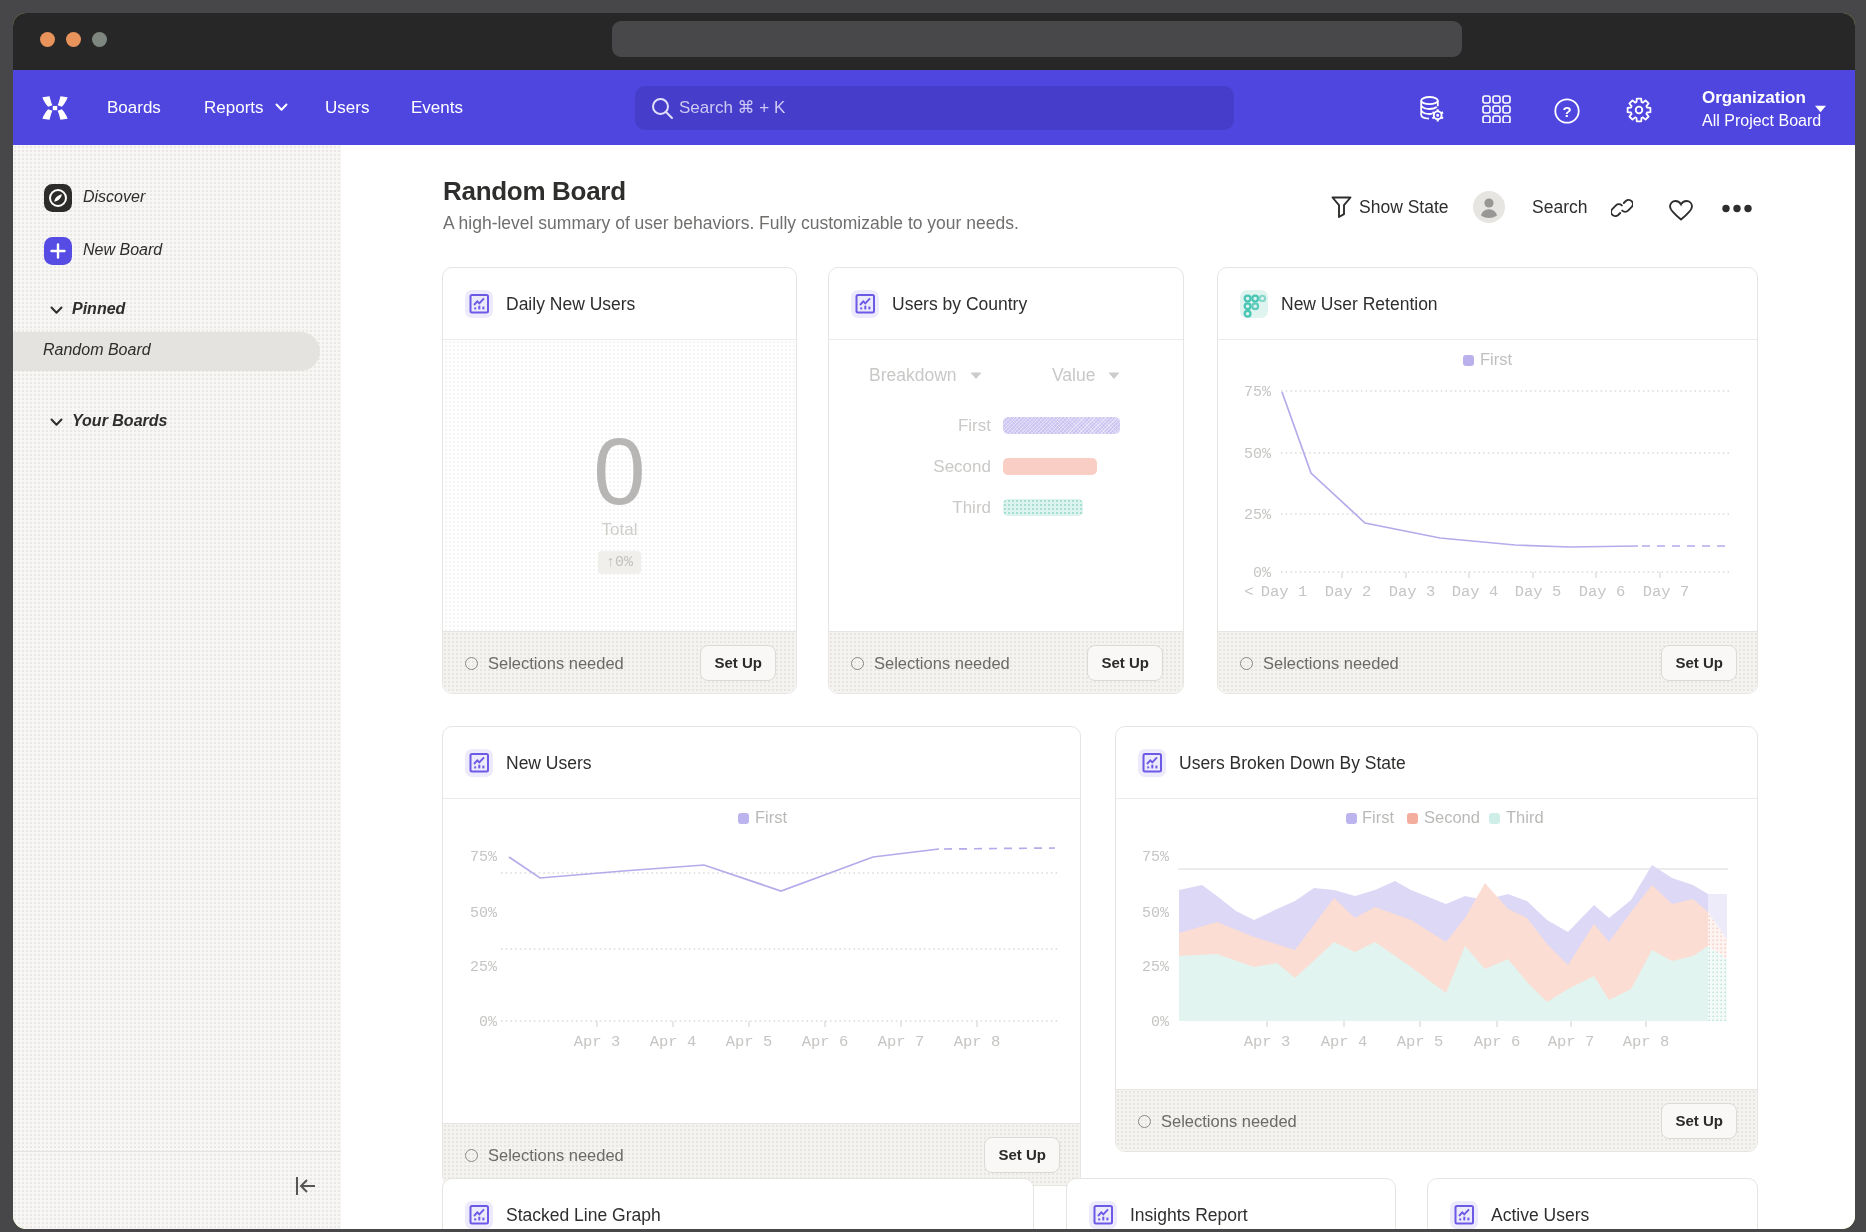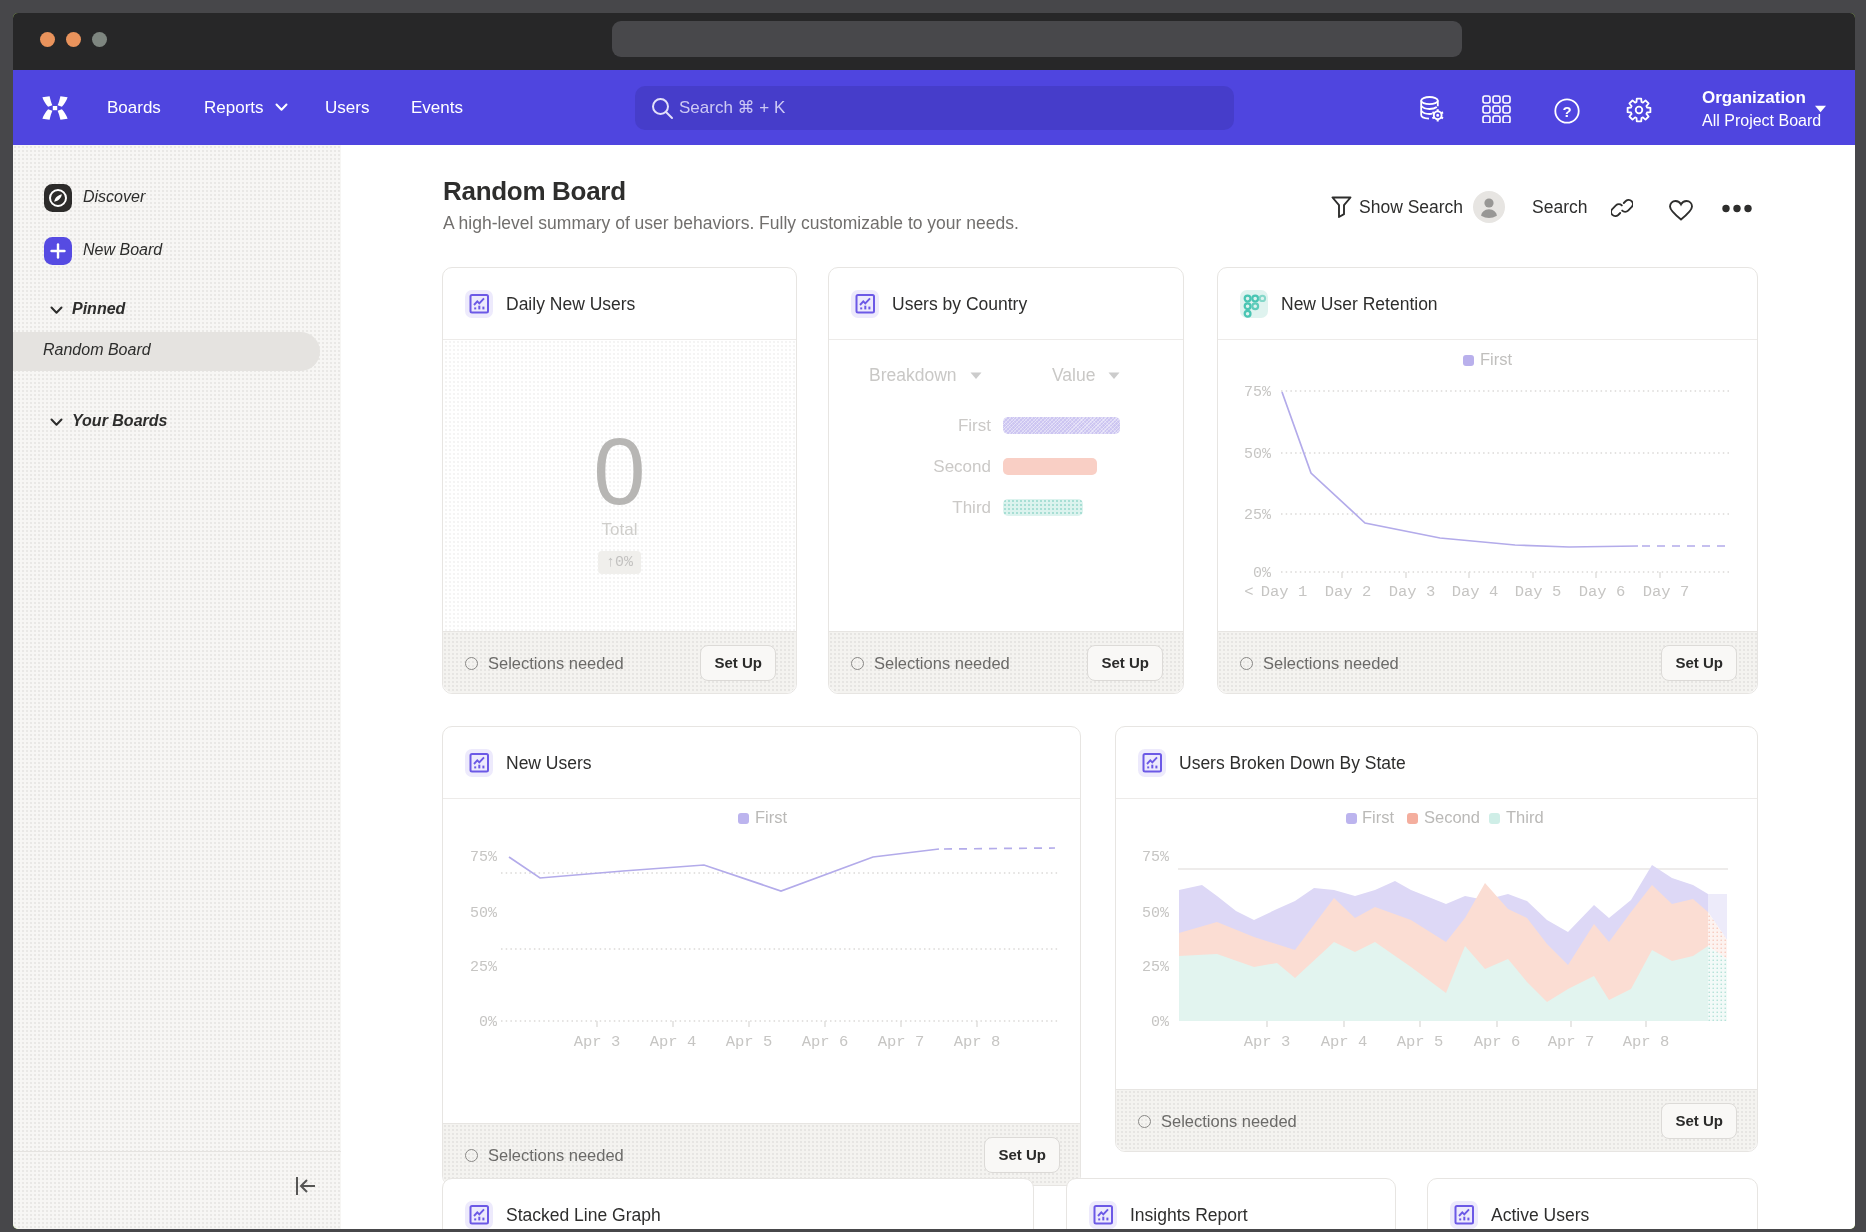--- a/index.html
+++ b/index.html
@@ -1,20 +1,20 @@
 <!DOCTYPE html>
 <html><head>
 <meta charset="utf-8">
 <style>
   * { margin:0; padding:0; box-sizing:border-box; }
   html,body { width:1866px; height:1232px; overflow:hidden; }
   body { background:#47474a; font-family:"Liberation Sans", sans-serif; position:relative; }
   .abs { position:absolute; }
   #window { position:absolute; left:13px; top:13px; width:1842px; height:1216px;
-    background:#bef264; border-radius:5px; overflow:hidden; }
+    background:#bef264; border-radius:13px; overflow:hidden; }
   
   #titlebar { position:absolute; left:0; top:0; width:100%; height:57px; background:#272728; }
   .tl { position:absolute; top:19px; width:15px; height:15px; border-radius:50%; }
   #urlbar { position:absolute; left:599px; top:8px; width:850px; height:36px; border-radius:9px; background:#48484b; }
   
   #nav { position:absolute; left:0; top:57px; width:100%; height:75px; background:#4f45df; }
   .navitem { position:absolute; top:0; height:75px; line-height:75px; color:#fff; font-size:17px; font-weight:500; }
   
   #sidebar { position:absolute; left:0; top:132px; width:328px; height:1084px; background:#f7f6f4;
     background-image: radial-gradient(circle, rgba(120,118,114,0.11) 1px, rgba(0,0,0,0) 1.1px); background-size:4px 4px; }
@@ -155,21 +155,21 @@
     </svg>
   </div>
 
   <div id="main"></div>
 
   <div class="abs" style="left:430px; top:163px; font-size:26px; font-weight:700; color:#2e2e2d; letter-spacing:-0.3px;">Random Board</div>
   <div class="abs" style="left:430px; top:200px; font-size:17.5px; color:#716f6d;">A high-level summary of user behaviors. Fully customizable to your needs.</div>
   <svg class="abs" style="left:1318px; top:183px;" width="21" height="22" viewBox="0 0 21 22">
     <path d="M1.5,1.5 H19.5 L13,9.2 V18.2 L8,21 V9.2 Z" fill="none" stroke="#2e2e2d" stroke-width="1.9" stroke-linejoin="round"></path>
   </svg>
-  <div class="abs" style="left:1346px; top:184px; font-size:17.5px; font-weight:500; color:#2e2e2d;">Show Search</div>
+  <div class="abs" style="left:1346px; top:184px; font-size:17.5px; font-weight:500; color:#2e2e2d;">Show State</div>
   <svg class="abs" style="left:1460px; top:178px;" width="32" height="32" viewBox="0 0 32 32">
     <circle cx="16" cy="16" r="16" fill="#e7e5e2"></circle>
     <circle cx="16" cy="12" r="4.6" fill="#989795"></circle>
     <path d="M16,18.2 c-4.6,0 -7.4,3.1 -7.9,6.6 a16,16 0 0 0 15.8,0 c-0.5,-3.5 -3.3,-6.6 -7.9,-6.6 Z" fill="#989795"></path>
   </svg>
   <div class="abs" style="left:1519px; top:184px; font-size:17.5px; font-weight:500; color:#2e2e2d;">Search</div>
   <svg class="abs" style="left:1598px; top:185px;" width="22" height="20" viewBox="0 0 24 22">
     <g fill="none" stroke="#2e2e2d" stroke-width="2" stroke-linecap="round">
       <path d="M10,16.5 l-2.2,2.2 a4.6,4.6 0 0 1 -6.5,-6.5 l4,-4 a4.6,4.6 0 0 1 6.5,0"></path>
       <path d="M14,5.5 l2.2,-2.2 a4.6,4.6 0 0 1 6.5,6.5 l-4,4 a4.6,4.6 0 0 1 -6.5,0"></path>

